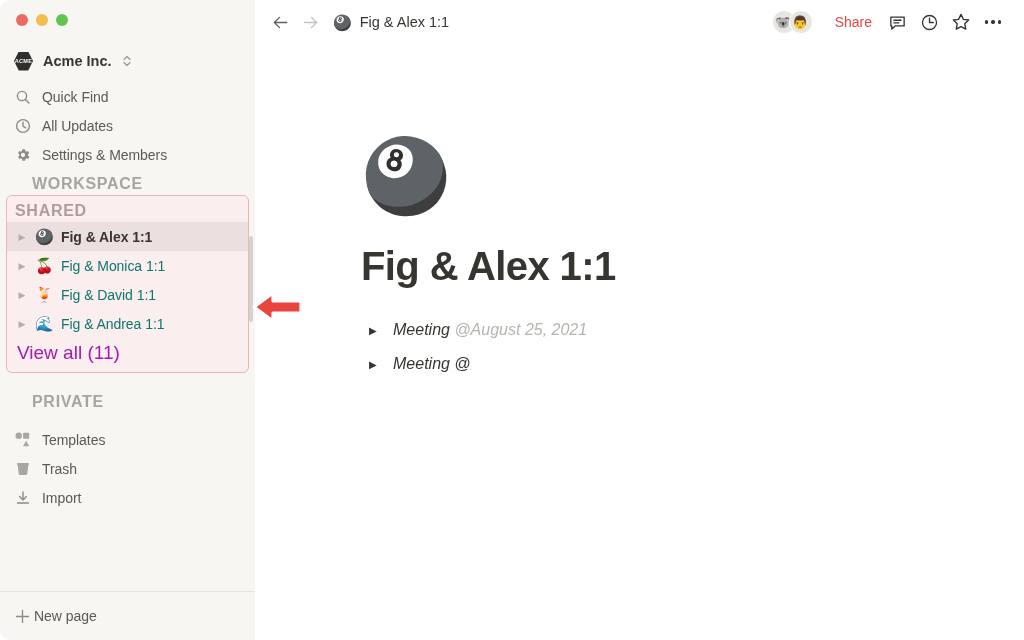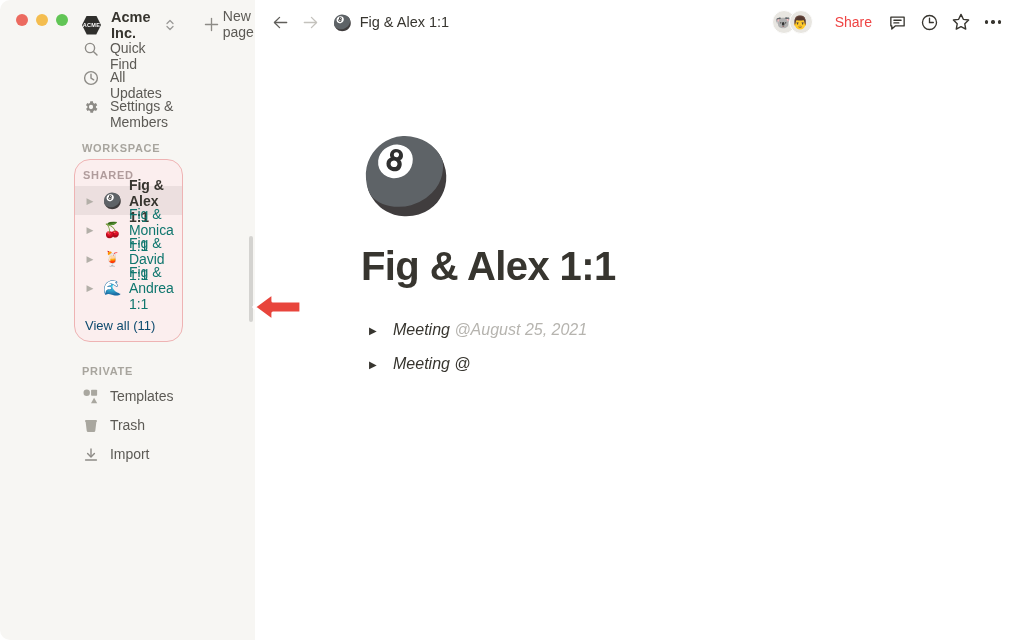--- a/index.html
+++ b/index.html
@@ -18,21 +18,21 @@
     overflow: hidden;
   }
 
   
   #sidebar {
     position: relative;
     width: 255px; height: 640px;
     background: #f7f6f3;
     flex: 0 0 255px;
     display: flex;
-    flex-direction: row;
+    flex-direction: column;
   }
   .traffic-lights {
     display: flex; gap: 8px;
     padding: 14px 0 0 16px;
     height: 36px;
   }
   .tl { width: 12px; height: 12px; border-radius: 50%; }
   .tl.red { background: #ec6a5f; }
   .tl.yellow { background: #f4bd4f; }
   .tl.green { background: #61c555; }
@@ -57,52 +57,52 @@
   }
   .workspace-name {
     font-size: 14.5px; font-weight: 700; color: #37352f;
   }
   .chev-updown {
     color: #9b9a97; font-size: 10px; line-height: 1;
     display: flex; flex-direction: column; align-items: center;
   }
 
   .nav-row {
-    display: flex; align-items: flex-start;
+    display: flex; align-items: flex-end;
     height: 29px;
     padding: 0 14px;
     gap: 11px;
     cursor: pointer;
   }
   .nav-ico {
     width: 17px; height: 17px;
     flex: 0 0 17px;
     display: flex; align-items: center; justify-content: center;
     color: #8d8b86;
   }
   .nav-ico svg { display: block; }
   .nav-label {
     font-size: 14px; color: #5c5a55; letter-spacing: -0.05px;
   }
 
   .section-label {
-    font-size: 11px; font-weight: 700;
+    font-size: 16px; font-weight: 700;
     letter-spacing: 0.7px;
     color: #a8a59e;
-    padding: 0 14px;
+    padding: 0 32px;
     display: flex; align-items: center;
     height: 22px;
   }
 
   
   .shared-box {
     position: relative;
     margin: 0 6px;
     border: 1.5px solid #eeb3b3;
-    border-radius: 16px;
+    border-radius: 6px;
     background: #fbeeee;
     padding: 4px 0 6px 0;
   }
   .shared-box .section-label { color: #b09c9c; padding-left: 8px; }
 
   .page-row {
     display: flex; align-items: center;
     height: 29px;
     padding: 0 8px;
     gap: 7px;
@@ -115,24 +115,23 @@
     display: flex; align-items: center; justify-content: center;
   }
   .pg-emoji {
     width: 18px; flex: 0 0 18px;
     font-size: 15px; line-height: 1;
     display: flex; align-items: center; justify-content: center;
   }
   .pg-label { font-size: 14px; color: #0f766e; letter-spacing: -0.05px; }
   .page-row.selected .pg-label { color: #37352f; font-weight: 700; }
   .viewall {
-    font-size: 13px; color: #0c4a6e;
+    font-size: 19px; color: #a21caf;
     padding: 4px 0 2px 10px;
     cursor: pointer;
-    margin-top: 12px;
   }
 
   
   .sb-scroll {
     position: absolute;
     right: 2px; top: 236px;
     width: 4px; height: 86px;
     background: rgba(0,0,0,0.14);
     border-radius: 3px;
   }

